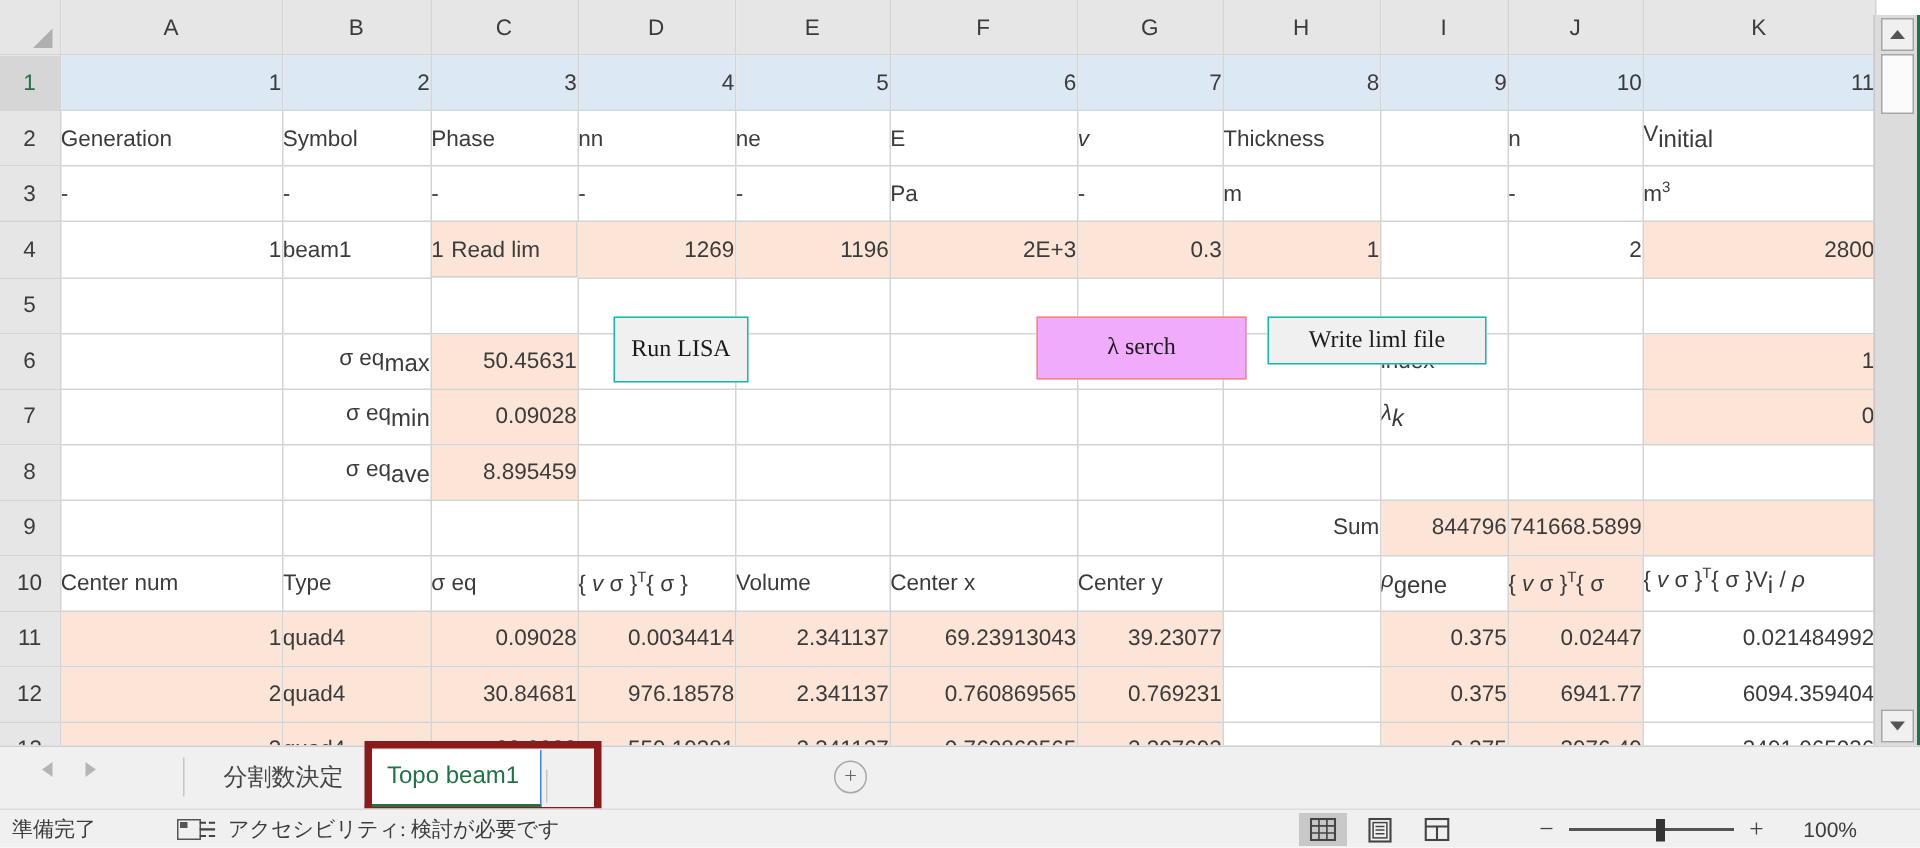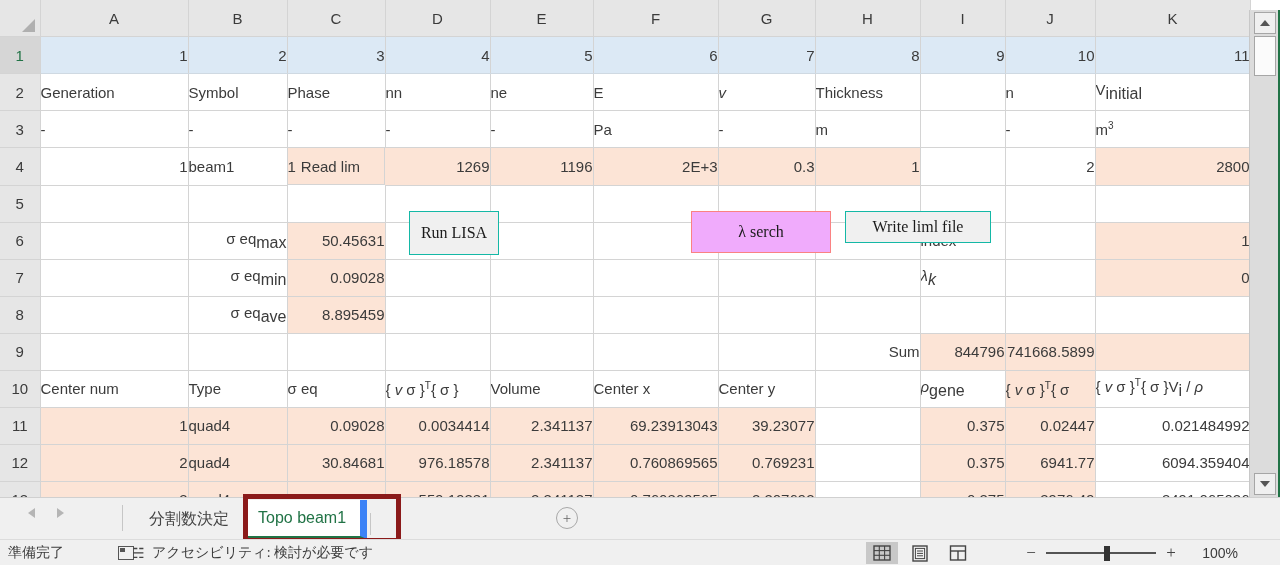--- a/index.html
+++ b/index.html
@@ -108,21 +108,21 @@
   .tab{
     padding:0 14px;height:36px;line-height:36px;
     font-size:16px;color:#444;
     font-family:"Liberation Sans", sans-serif;
     white-space:nowrap;
     box-sizing:border-box;
   }
   .tab.active{
     background:#ffffff;color:#217346;
     border-bottom:3px solid #217346;
-    border-left:1px solid #d8d8d8;border-right:7px solid #3b82f6;
+    border-left:1px solid #d8d8d8;border-right:1px solid #3b82f6;
     height:39px;line-height:36px;
   }
   .tabsep{width:1px;height:22px;background:#c6c6c6;margin:9px 3px 0;}
   .addsheet{position:absolute;left:556px;top:9px;width:22px;height:22px;border:1px solid #a8a8a8;border-radius:50%;color:#666;font-size:15px;text-align:center;line-height:20px;box-sizing:border-box;}
   
   .redbox{position:absolute;left:243px;top:494px;width:158px;height:49px;border:5px solid #8b1a1a;box-sizing:border-box;pointer-events:none;}
 
   
   .statusbar{position:absolute;left:0;top:539px;width:1280px;height:26px;background:#f0f0f0;border-top:1px solid #dcdcdc;}
   .st-text{position:absolute;font-size:14px;color:#3b3b3b;font-family:"Liberation Sans", sans-serif;top:4px;white-space:nowrap;}

